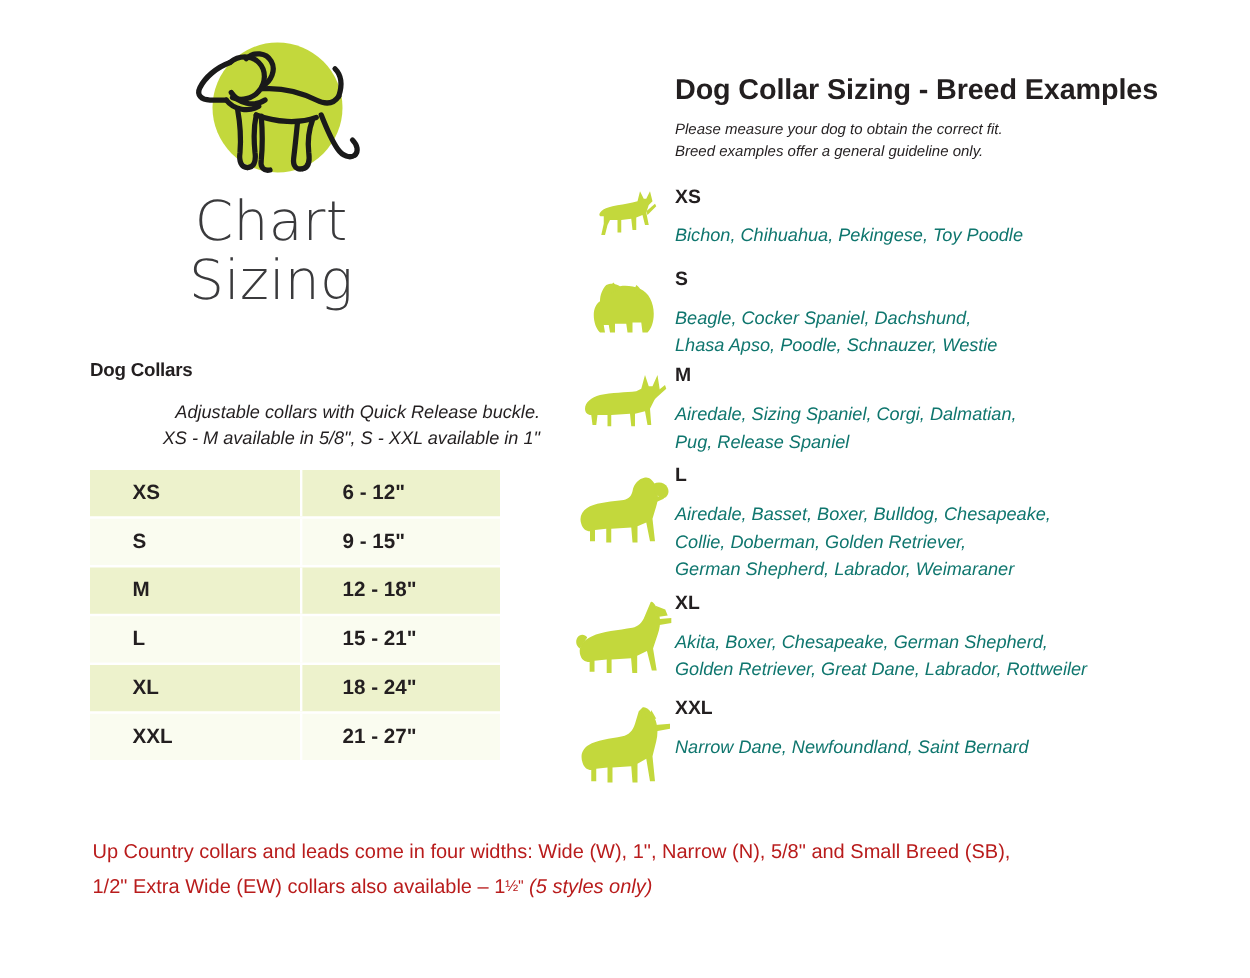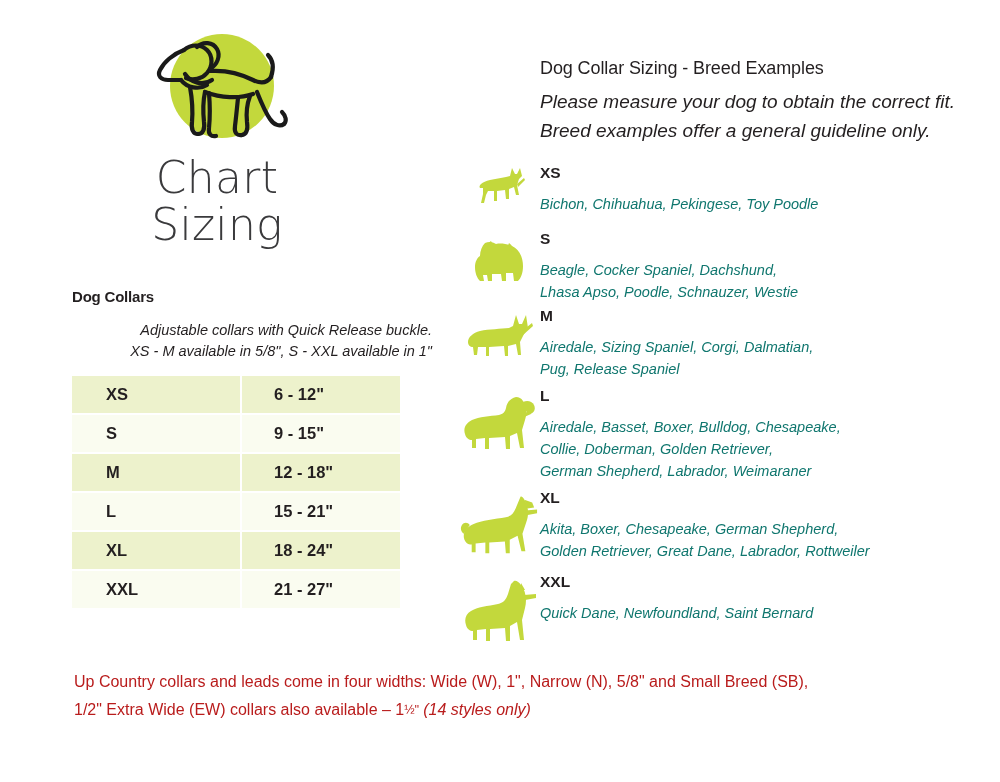--- a/index.html
+++ b/index.html
@@ -93,31 +93,31 @@
   #size-table td.size-cell  { border-right: 2px solid #ffffff; }
 
   
   #breed-panel {
     position: absolute;
     left: 460px; top: 58px;
     width: 520px;
   }
 
   #breed-title {
-    font-size: 18px;
-    font-weight: normal;
+    font-size: 23px;
+    font-weight: bold;
     letter-spacing: -0.1px;
     color: #231f20;
     margin-left: 80px;
   }
 
   #breed-subtitle {
     margin-top: 9px;
     margin-left: 80px;
-    font-size: 19px;
+    font-size: 12px;
     font-style: italic;
     line-height: 1.5;
     color: #231f20;
   }
   #breed-subtitle .sub-line { display: block; white-space: nowrap; }
 
   #breed-list { margin-top: 16px; }
 
   .breed-row {
     position: relative;
@@ -397,27 +397,27 @@
                      C57 4 54 2 52 3 Z"></path>
             <path d="M52 3 L55 11 L51 12 Z"></path>
             <path d="M59 5 L63 12 L58 12 Z"></path>
             <path d="M62 17 L74 16 L74 20 L63 22 Z"></path>
           </g>
         </svg>
       </div>
       <div class="breed-text">
         <div class="breed-size">XXL</div>
         <div class="breed-names">
-          <span class="n-line">Quick Dane, Newfoundland, Saint Bernard</span>
+          <span class="n-line">Narrow Dane, Newfoundland, Saint Bernard</span>
         </div>
       </div>
     </div>
 
   </div>
 </div>
 
 <div id="footnote">
   <span class="foot-line">Up Country collars and leads come in four widths: Wide (W), 1", Narrow (N), 5/8" and  Small Breed (SB),</span>
   <span class="foot-line">
     <span>1/2" Extra Wide (EW) collars also available – 1</span><span class="frac">½''</span>
-    <span class="styles-note">(14 styles only)</span>
+    <span class="styles-note">(5 styles only)</span>
   </span>
 </div>
 
 </body></html>

